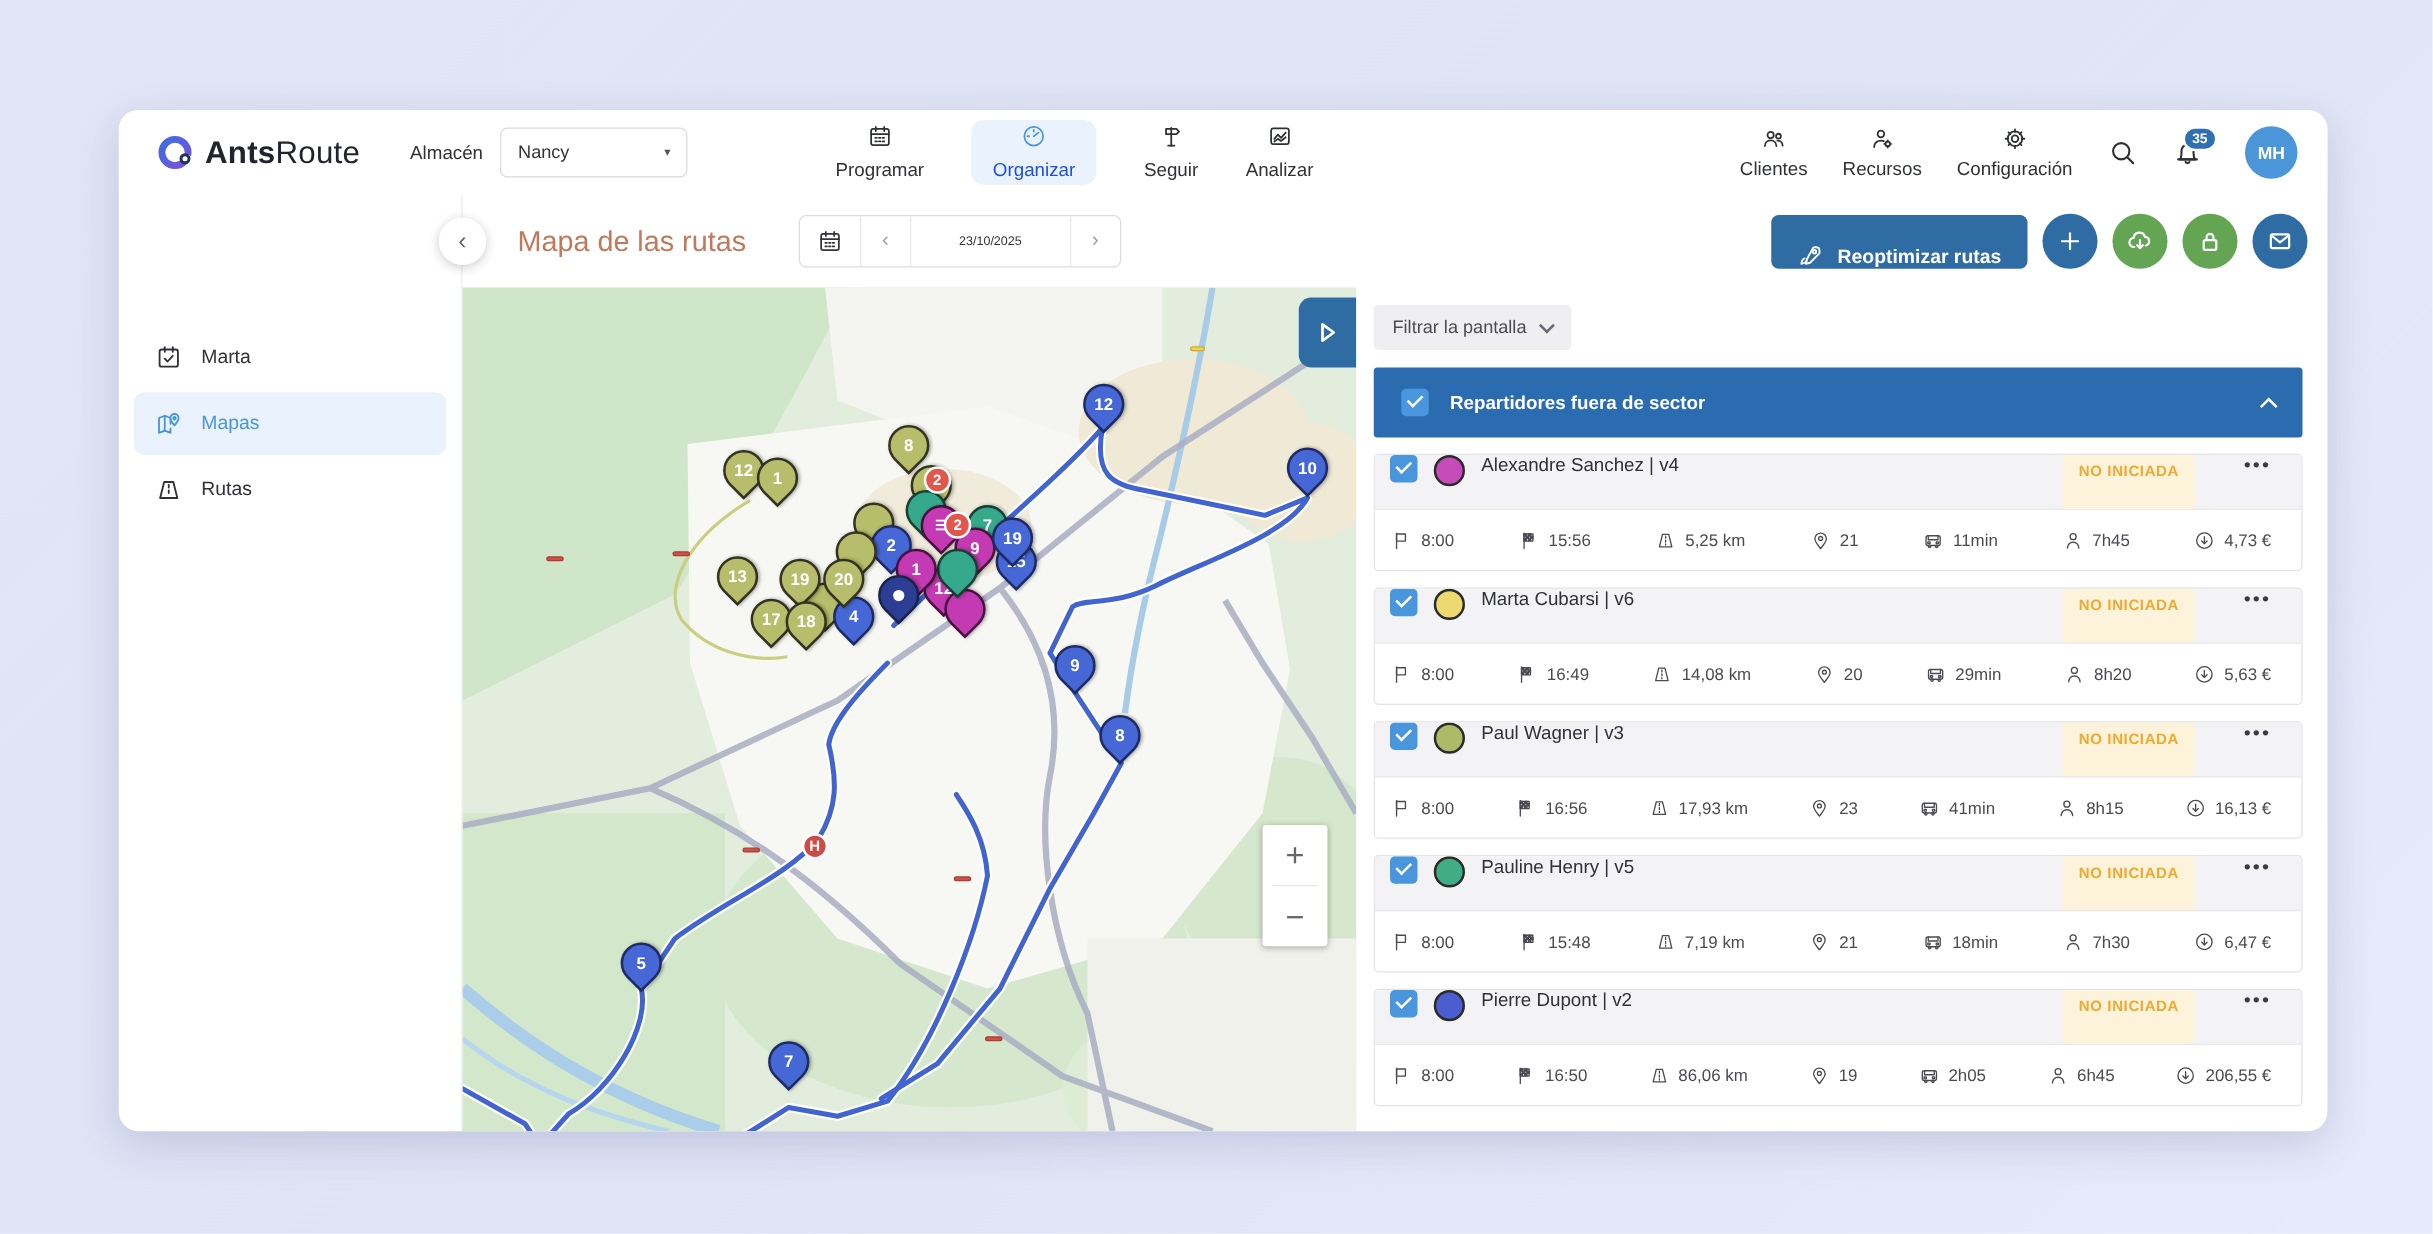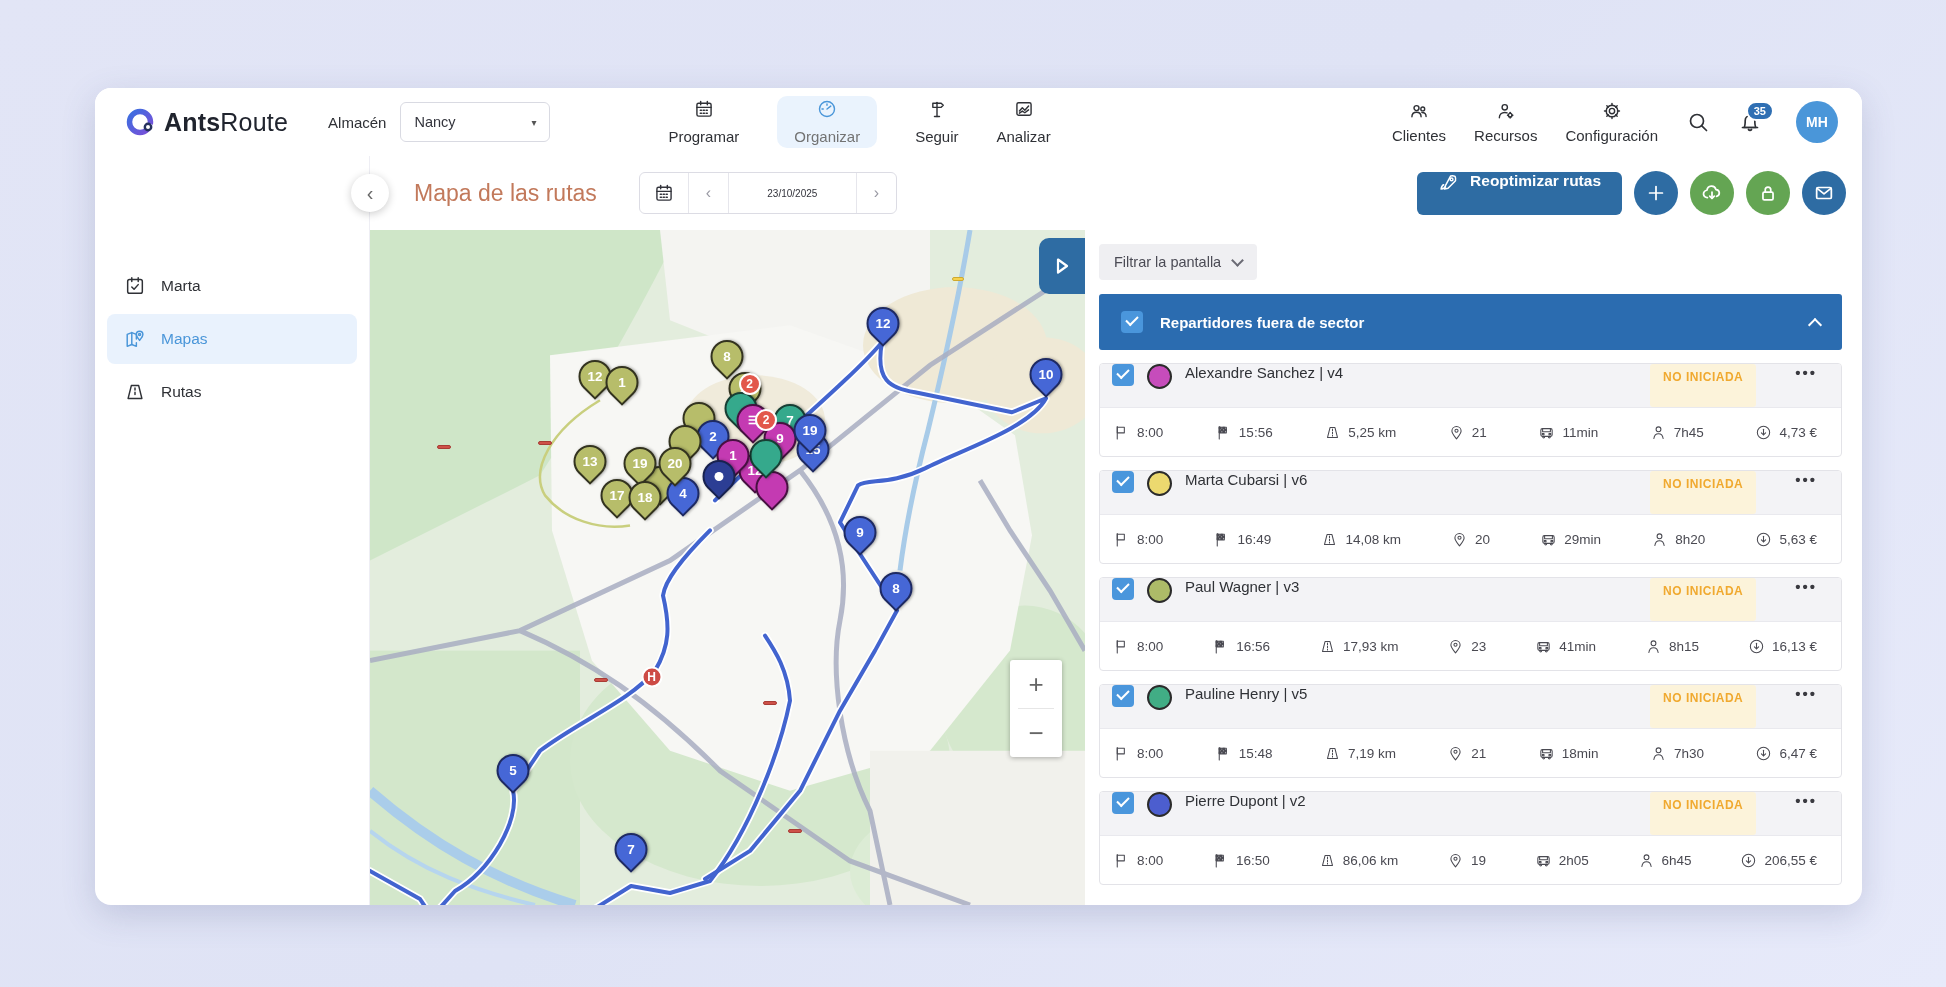--- a/index.html
+++ b/index.html
@@ -14,21 +14,21 @@
   .logo { display:flex; align-items:center; gap:9px; }
   .logo-text { font-size:25px; color:#20242e; letter-spacing:.2px; }
   .logo-text b { font-weight:700; }
   .wh-label { margin-left:40px; font-size:15px; color:#2f3136; }
   .wh-select { margin-left:14px; width:150px; height:40px; border:1px solid #d9dae2; border-radius:6px;
     display:flex; align-items:center; justify-content:space-between; padding:0 13px; font-size:14.5px; color:#33343c; cursor:pointer; }
   .wh-select .tri { font-size:10px; color:#555; }
   .nav-menu { margin-left:118px; display:flex; align-items:center; gap:38px; }
   .menu-item { display:flex; align-items:center; gap:9px; font-size:15px; font-weight:500; color:#2f3136; cursor:pointer; padding:9px 0;flex-direction:column; }
   .menu-item svg { width:20px; height:20px; stroke:#2f3136; fill:none; stroke-width:1.7; stroke-linecap:round; stroke-linejoin:round; }
-  .menu-item.active { color:#737373; background:#eaf3fd; border-radius:10px; padding:3px 17px; }
+  .menu-item.active { color:#1d4ed8; background:#eaf3fd; border-radius:10px; padding:3px 17px; }
   .menu-item.active svg { stroke:#4a96d9; }
   .nav-right { margin-left:auto; display:flex; align-items:center; gap:28px; }
   .nav-right .menu-item { gap:6px; }
   .icon-btn { width:24px; height:24px; cursor:pointer; position:relative; }
   .icon-btn svg { width:24px; height:24px; stroke:#2f3136; fill:none; stroke-width:1.7; stroke-linecap:round; stroke-linejoin:round; }
   .bell-badge { position:absolute; top:-9px; right:-12px; background:#2f6fb3; color:#fff; font-size:11px; font-weight:700;
     padding:2px 6px; border-radius:10px; border:2px solid #fff; }
   .avatar { width:42px; height:42px; border-radius:50%; background:#4a96d9; color:#fff; font-weight:700; font-size:14px;
     display:flex; align-items:center; justify-content:center; margin-left:6px; cursor:pointer; }
 
@@ -50,21 +50,21 @@
     font-size:20px; cursor:pointer; z-index:5; }
   .page-title { margin-left:44px; font-size:23px; font-weight:500; color:#c2795b; }
   .date-ctrl { margin-left:42px; display:flex; height:42px; border:1px solid #dcdce4; border-radius:6px; background:#fff; overflow:hidden; }
   .date-cell { display:flex; align-items:center; justify-content:center; border-left:1px solid #e6e6ec; cursor:pointer; }
   .date-cell:first-child { border-left:none; }
   .date-cell svg { width:20px; height:20px; stroke:#33343c; fill:none; stroke-width:1.7; stroke-linecap:round; }
   .dc-cal { width:48px; }
   .dc-arrow { width:40px; color:#9a9aa4; font-size:16px; }
   .dc-date { width:128px; font-size:10px; color:#33343c; }
   .toolbar-right { margin-left:auto; display:flex; align-items:center; gap:12px; }
-  .btn-primary { height:43px; background:#2e6ca3; color:#fff; border:none; border-radius:6px; display:flex; align-items:flex-start;
+  .btn-primary { height:43px; background:#2e6ca3; color:#fff; border:none; border-radius:6px; display:flex; align-items:flex-end;
     gap:11px; padding:0 21px; font-size:15.5px; font-weight:700; cursor:pointer; font-family:inherit; }
   .btn-primary svg { width:21px; height:21px; stroke:#fff; fill:none; stroke-width:1.7; stroke-linecap:round; stroke-linejoin:round; }
   .circle-btn { width:44px; height:44px; border-radius:50%; border:none; display:flex; align-items:center; justify-content:center; cursor:pointer; }
   .circle-btn svg { width:22px; height:22px; stroke:#fff; fill:none; stroke-width:1.9; stroke-linecap:round; stroke-linejoin:round; }
   .cb-blue { background:#2e6ca3; } .cb-green { background:#64a553; }
 
   .body-row { flex:1; display:flex; min-height:0; }
 
   
   .map { width:715px; flex:none; position:relative; overflow:hidden; background:#e3eddd; }

